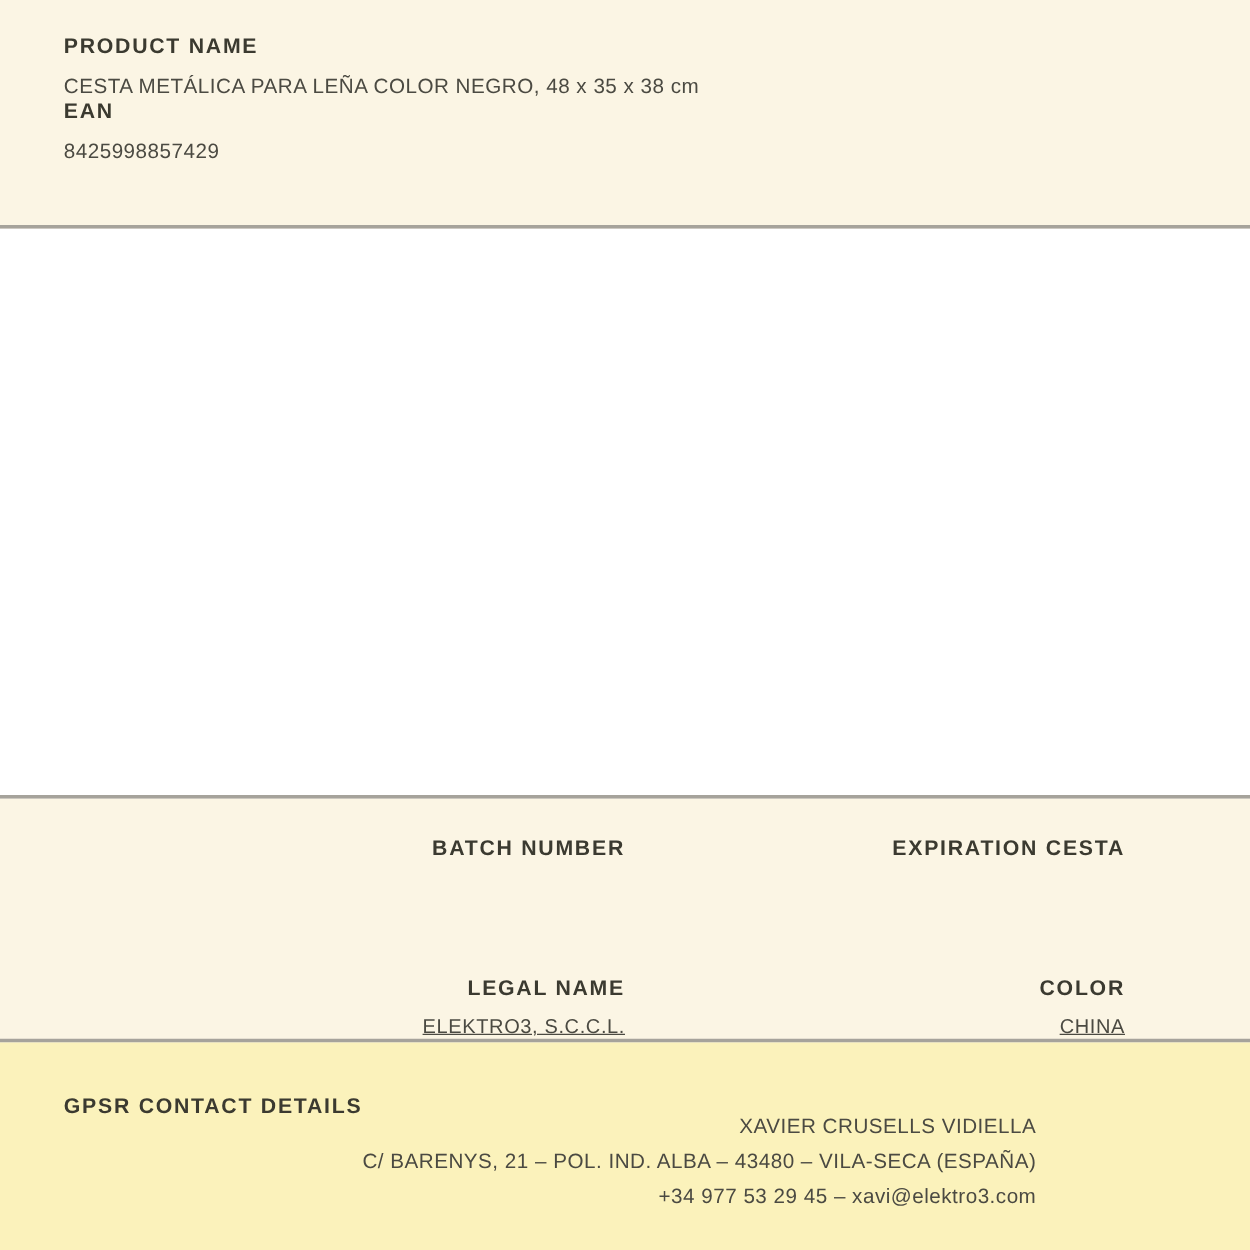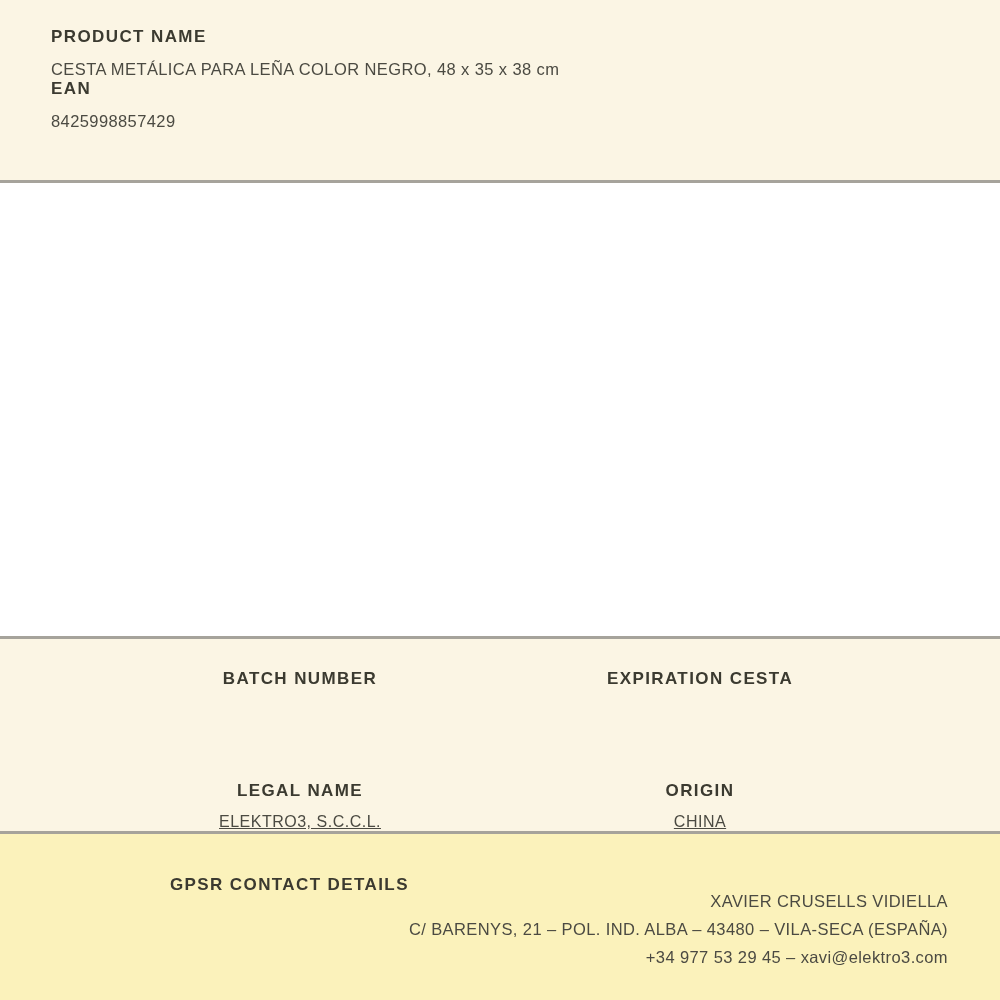--- a/index.html
+++ b/index.html
@@ -54,38 +54,38 @@
     border-bottom:3px solid var(--divider);
     padding-top:30px;
   }
   .info-grid{
     width:800px;
     margin:0 auto;
     display:flex;
   }
   .info-cell{
     width:400px;
-    text-align:center;
+    text-align:right;
   }
   .info-row-gap{height:62px;}
   .info-cell .field-value{
     margin-top:12px;
     font-size:16px;
     letter-spacing:0.5px;
     min-height:18px;
     text-decoration:underline;
   }
 
   
   .sec-contact{
     background:var(--yellow);
     flex:1;
     padding:41px 52px 0 51px;
     display:flex;
-    justify-content:flex-end;
+    justify-content:flex-start;
     align-items:flex-start;
   }
   .contact-block{
     text-align:right;
     line-height:28px;
     font-size:16.5px;
     letter-spacing:0.4px;
     color:var(--text);
     margin-top:12px;
   }
@@ -115,21 +115,21 @@
         <div class="field-value"></div>
       </div>
     </div>
     <div class="info-row-gap"></div>
     <div class="info-grid">
       <div class="info-cell">
         <div class="field-label">LEGAL NAME</div>
         <div class="field-value">ELEKTRO3, S.C.C.L.</div>
       </div>
       <div class="info-cell">
-        <div class="field-label">ORIGIN</div>
+        <div class="field-label">COLOR</div>
         <div class="field-value">CHINA</div>
       </div>
     </div>
   </section>
 
   <section class="sec-contact">
     <div class="field-label">GPSR CONTACT DETAILS</div>
     <div class="contact-block">
       <div>XAVIER CRUSELLS VIDIELLA</div>
       <div>C/ BARENYS, 21 – POL. IND. ALBA – 43480 – VILA-SECA (ESPAÑA)</div>

